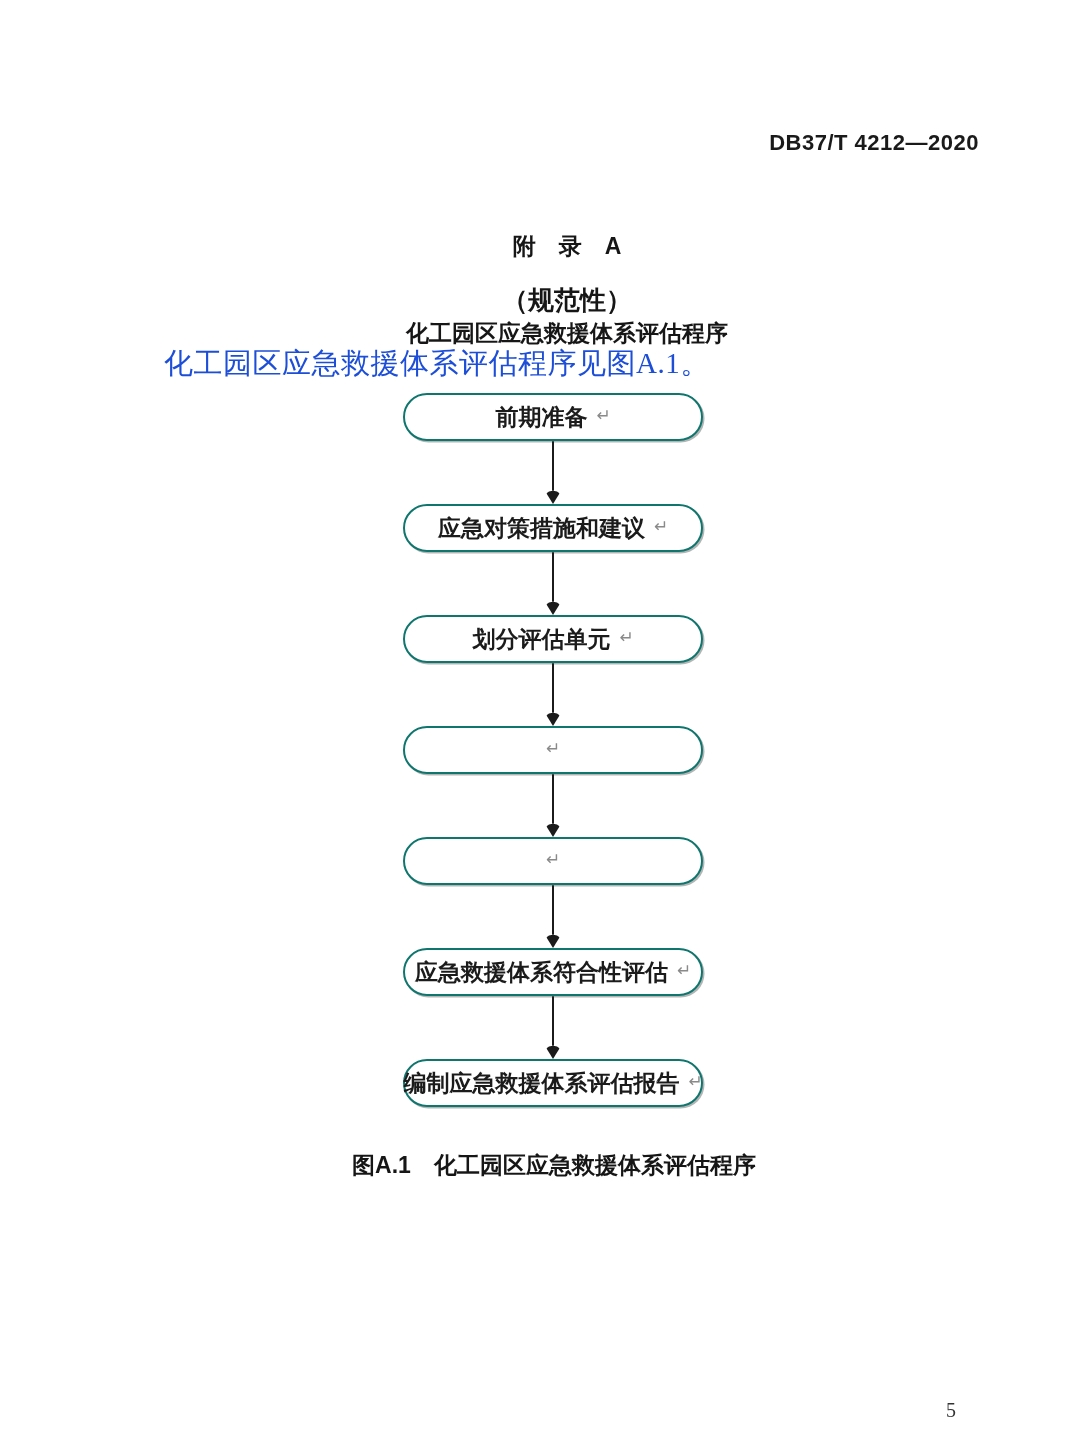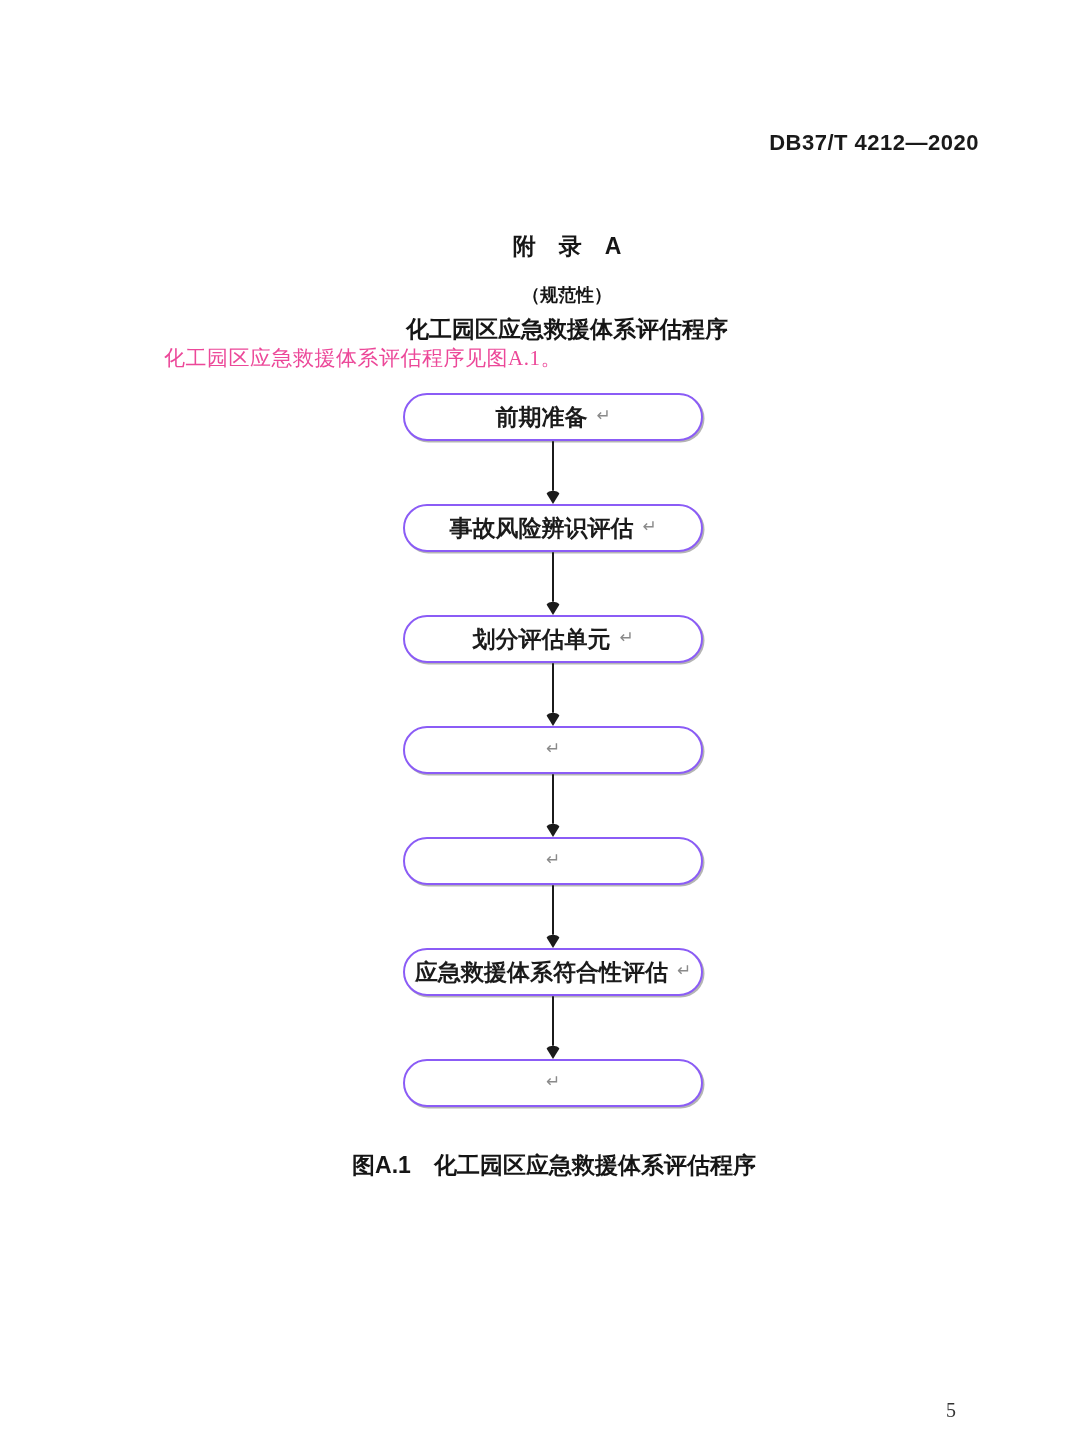--- a/index.html
+++ b/index.html
@@ -39,48 +39,48 @@
   }
   .title-line1 {
     font-family: "Liberation Sans", sans-serif;
     font-weight: bold;
     font-size: 23px;
     margin-bottom: 21px;
   }
   .title-line2 {
     font-family: "Liberation Sans", sans-serif;
     font-weight: bold;
-    font-size: 18px;
-    margin-bottom: 7px;
+    font-size: 26px;
+    margin-bottom: 0;
   }
   .title-line3 {
     font-family: "Liberation Sans", sans-serif;
     font-weight: bold;
     font-size: 23px;
   }
   .intro {
     position: absolute;
     top: 344px;
     left: 164px;
-    font-size: 21px;
-    color: #ec4899;
+    font-size: 29px;
+    color: #1d4ed8;
     letter-spacing: 0.5px;
   }
   .flowchart {
     position: absolute;
     top: 393px;
     left: 403px;
     width: 300px;
     display: flex;
     flex-direction: column;
     align-items: stretch;
   }
   .flow-box {
     height: 48px;
-    border: 2px solid #8b5cf6;
+    border: 2px solid #0f766e;
     background: #ffffff;
     display: flex;
     align-items: center;
     justify-content: center;
     gap: 9px;
     box-shadow: 1.5px 1.5px 0 rgba(40,40,40,0.35);
   }
   .flow-label {
     font-family: "Liberation Sans", sans-serif;
     font-weight: bold;
@@ -152,21 +152,21 @@
     <div class="flow-box">
       <span class="flow-label">前期准备</span>
       <span class="return-mark">↵</span>
     </div>
     <div class="flow-arrow">
       <span class="arrow-line"></span>
       <span class="arrow-head"></span>
     </div>
 
     <div class="flow-box">
-      <span class="flow-label">事故风险辨识评估</span>
+      <span class="flow-label">应急对策措施和建议</span>
       <span class="return-mark">↵</span>
     </div>
     <div class="flow-arrow">
       <span class="arrow-line"></span>
       <span class="arrow-head"></span>
     </div>
 
     <div class="flow-box">
       <span class="flow-label">划分评估单元</span>
       <span class="return-mark">↵</span>
@@ -195,20 +195,21 @@
     <div class="flow-box">
       <span class="flow-label">应急救援体系符合性评估</span>
       <span class="return-mark">↵</span>
     </div>
     <div class="flow-arrow">
       <span class="arrow-line"></span>
       <span class="arrow-head"></span>
     </div>
 
     <div class="flow-box">
+      <span class="flow-label">编制应急救援体系评估报告</span>
       <span class="return-mark">↵</span>
     </div>
 
   </div>
 
   <div class="caption">图A.1　化工园区应急救援体系评估程序</div>
 
   <div class="page-number">5</div>
 
 </div>

